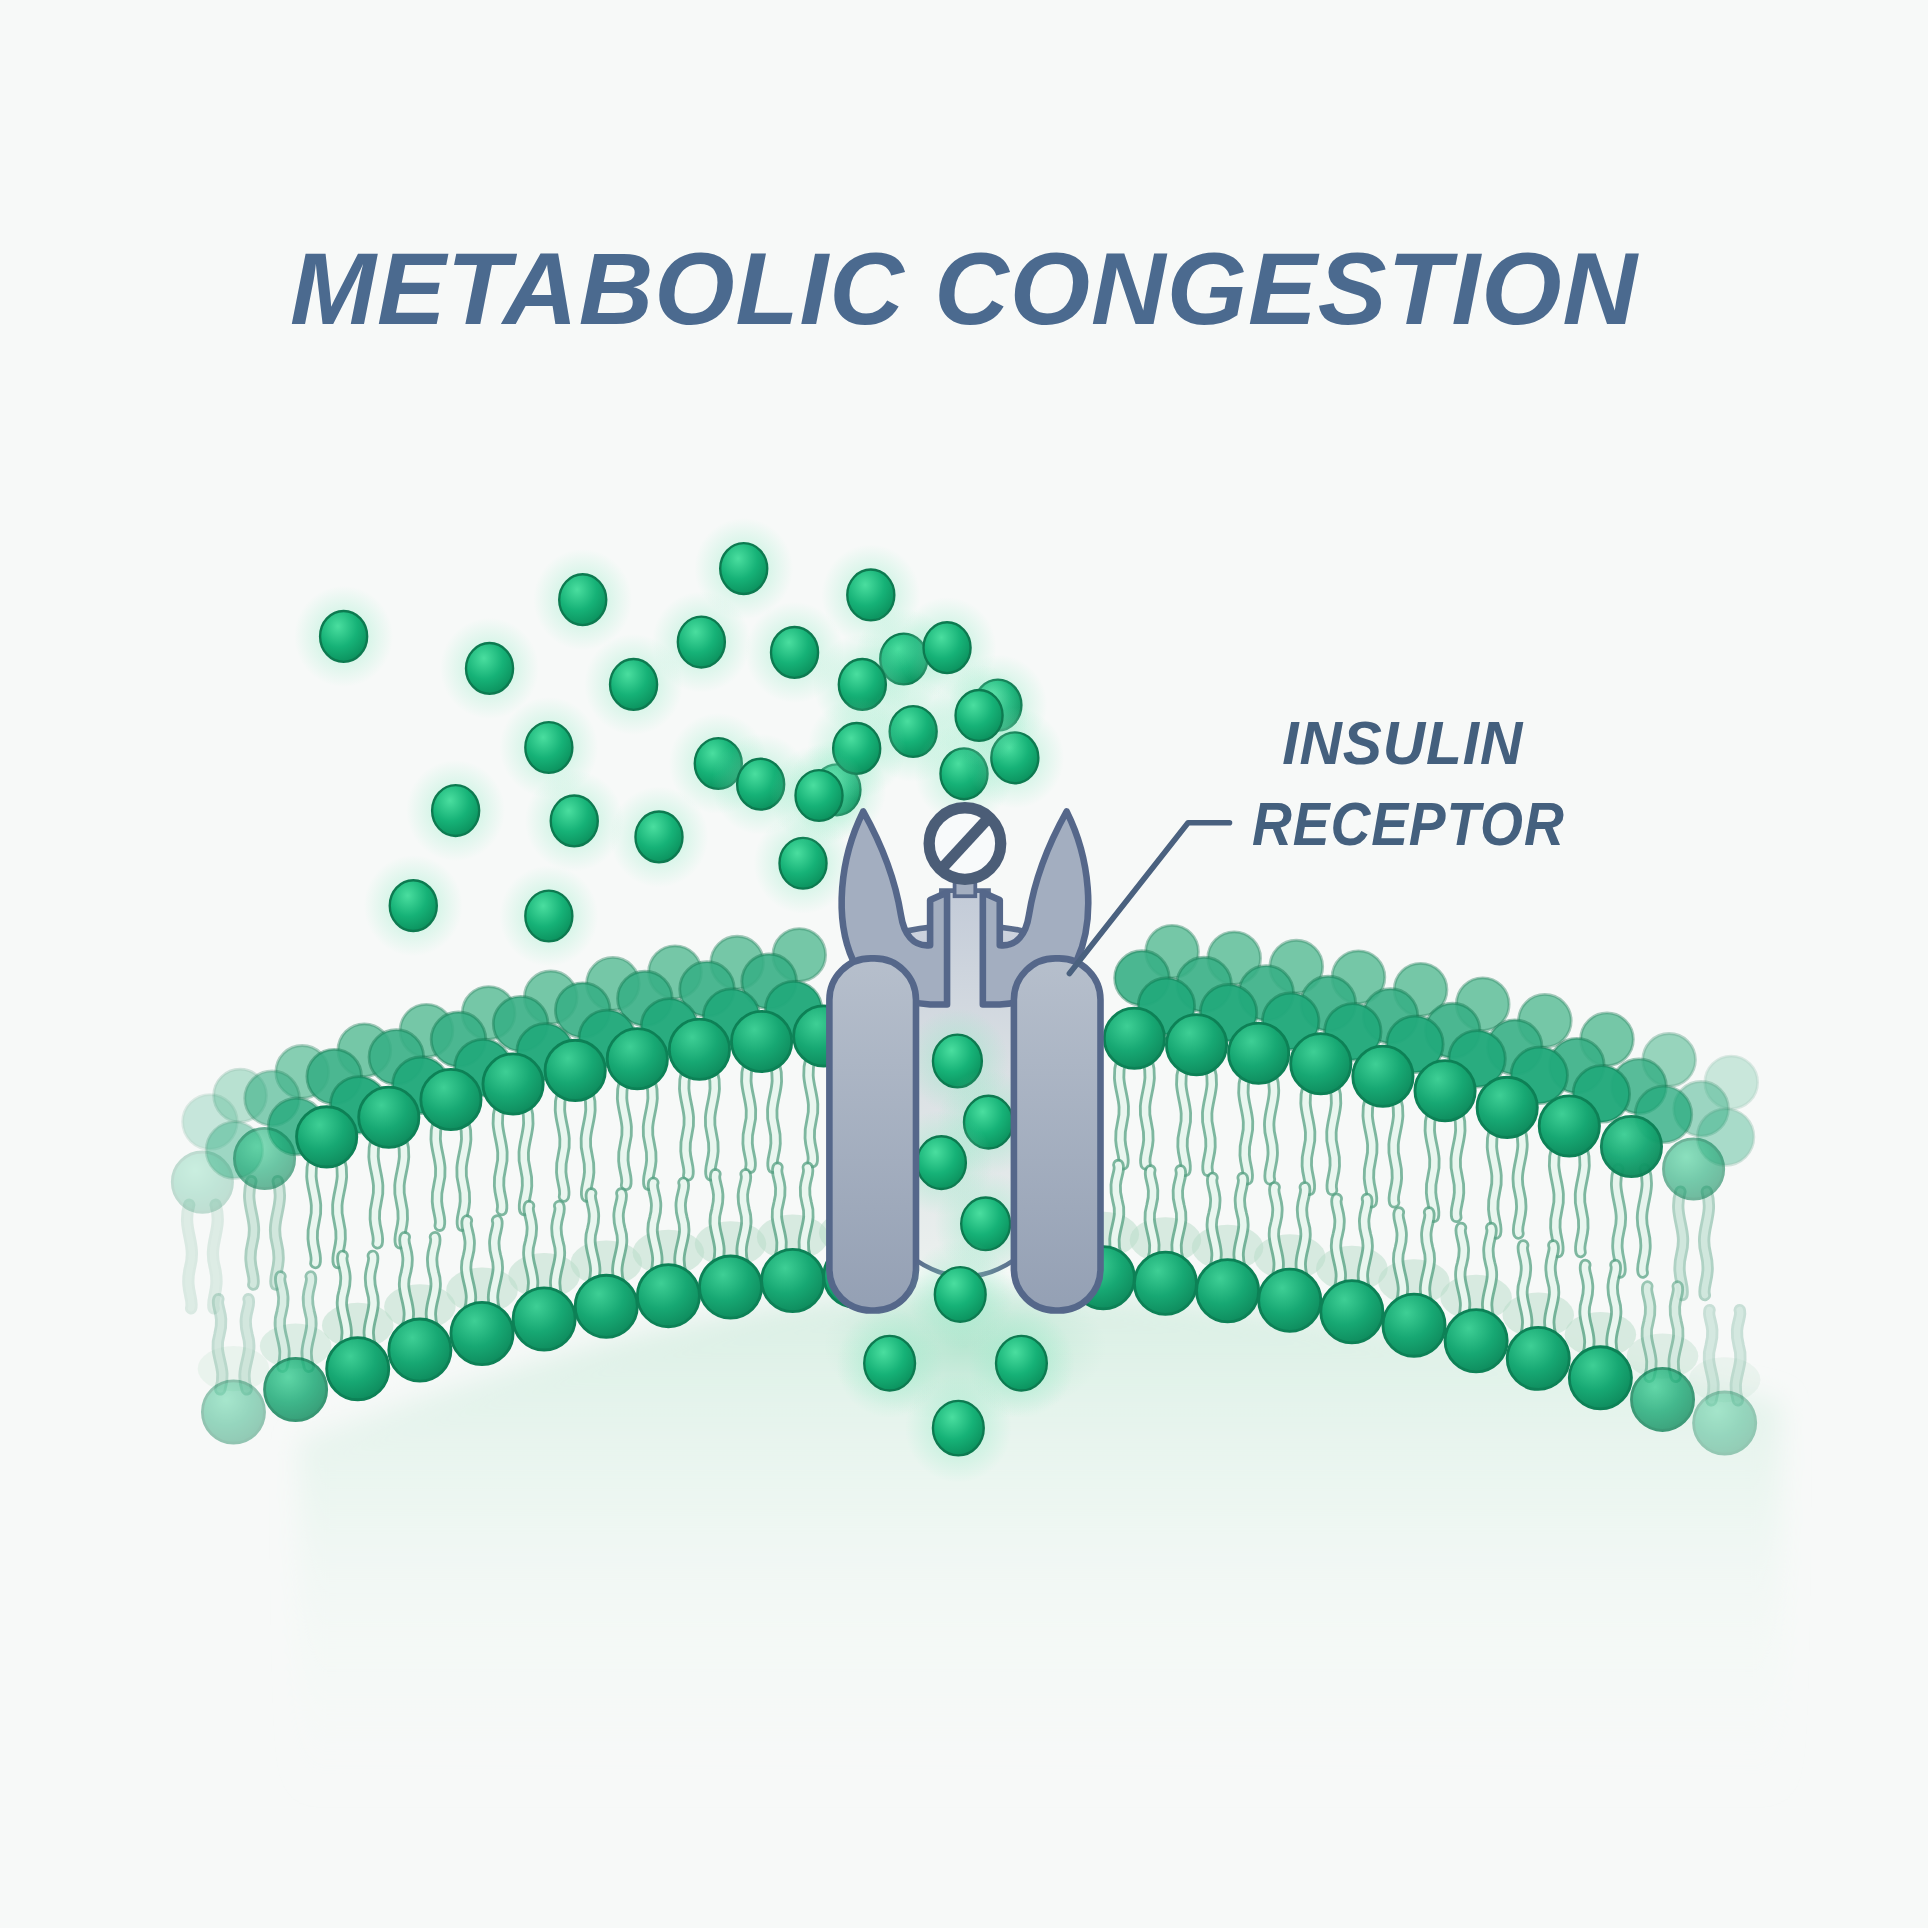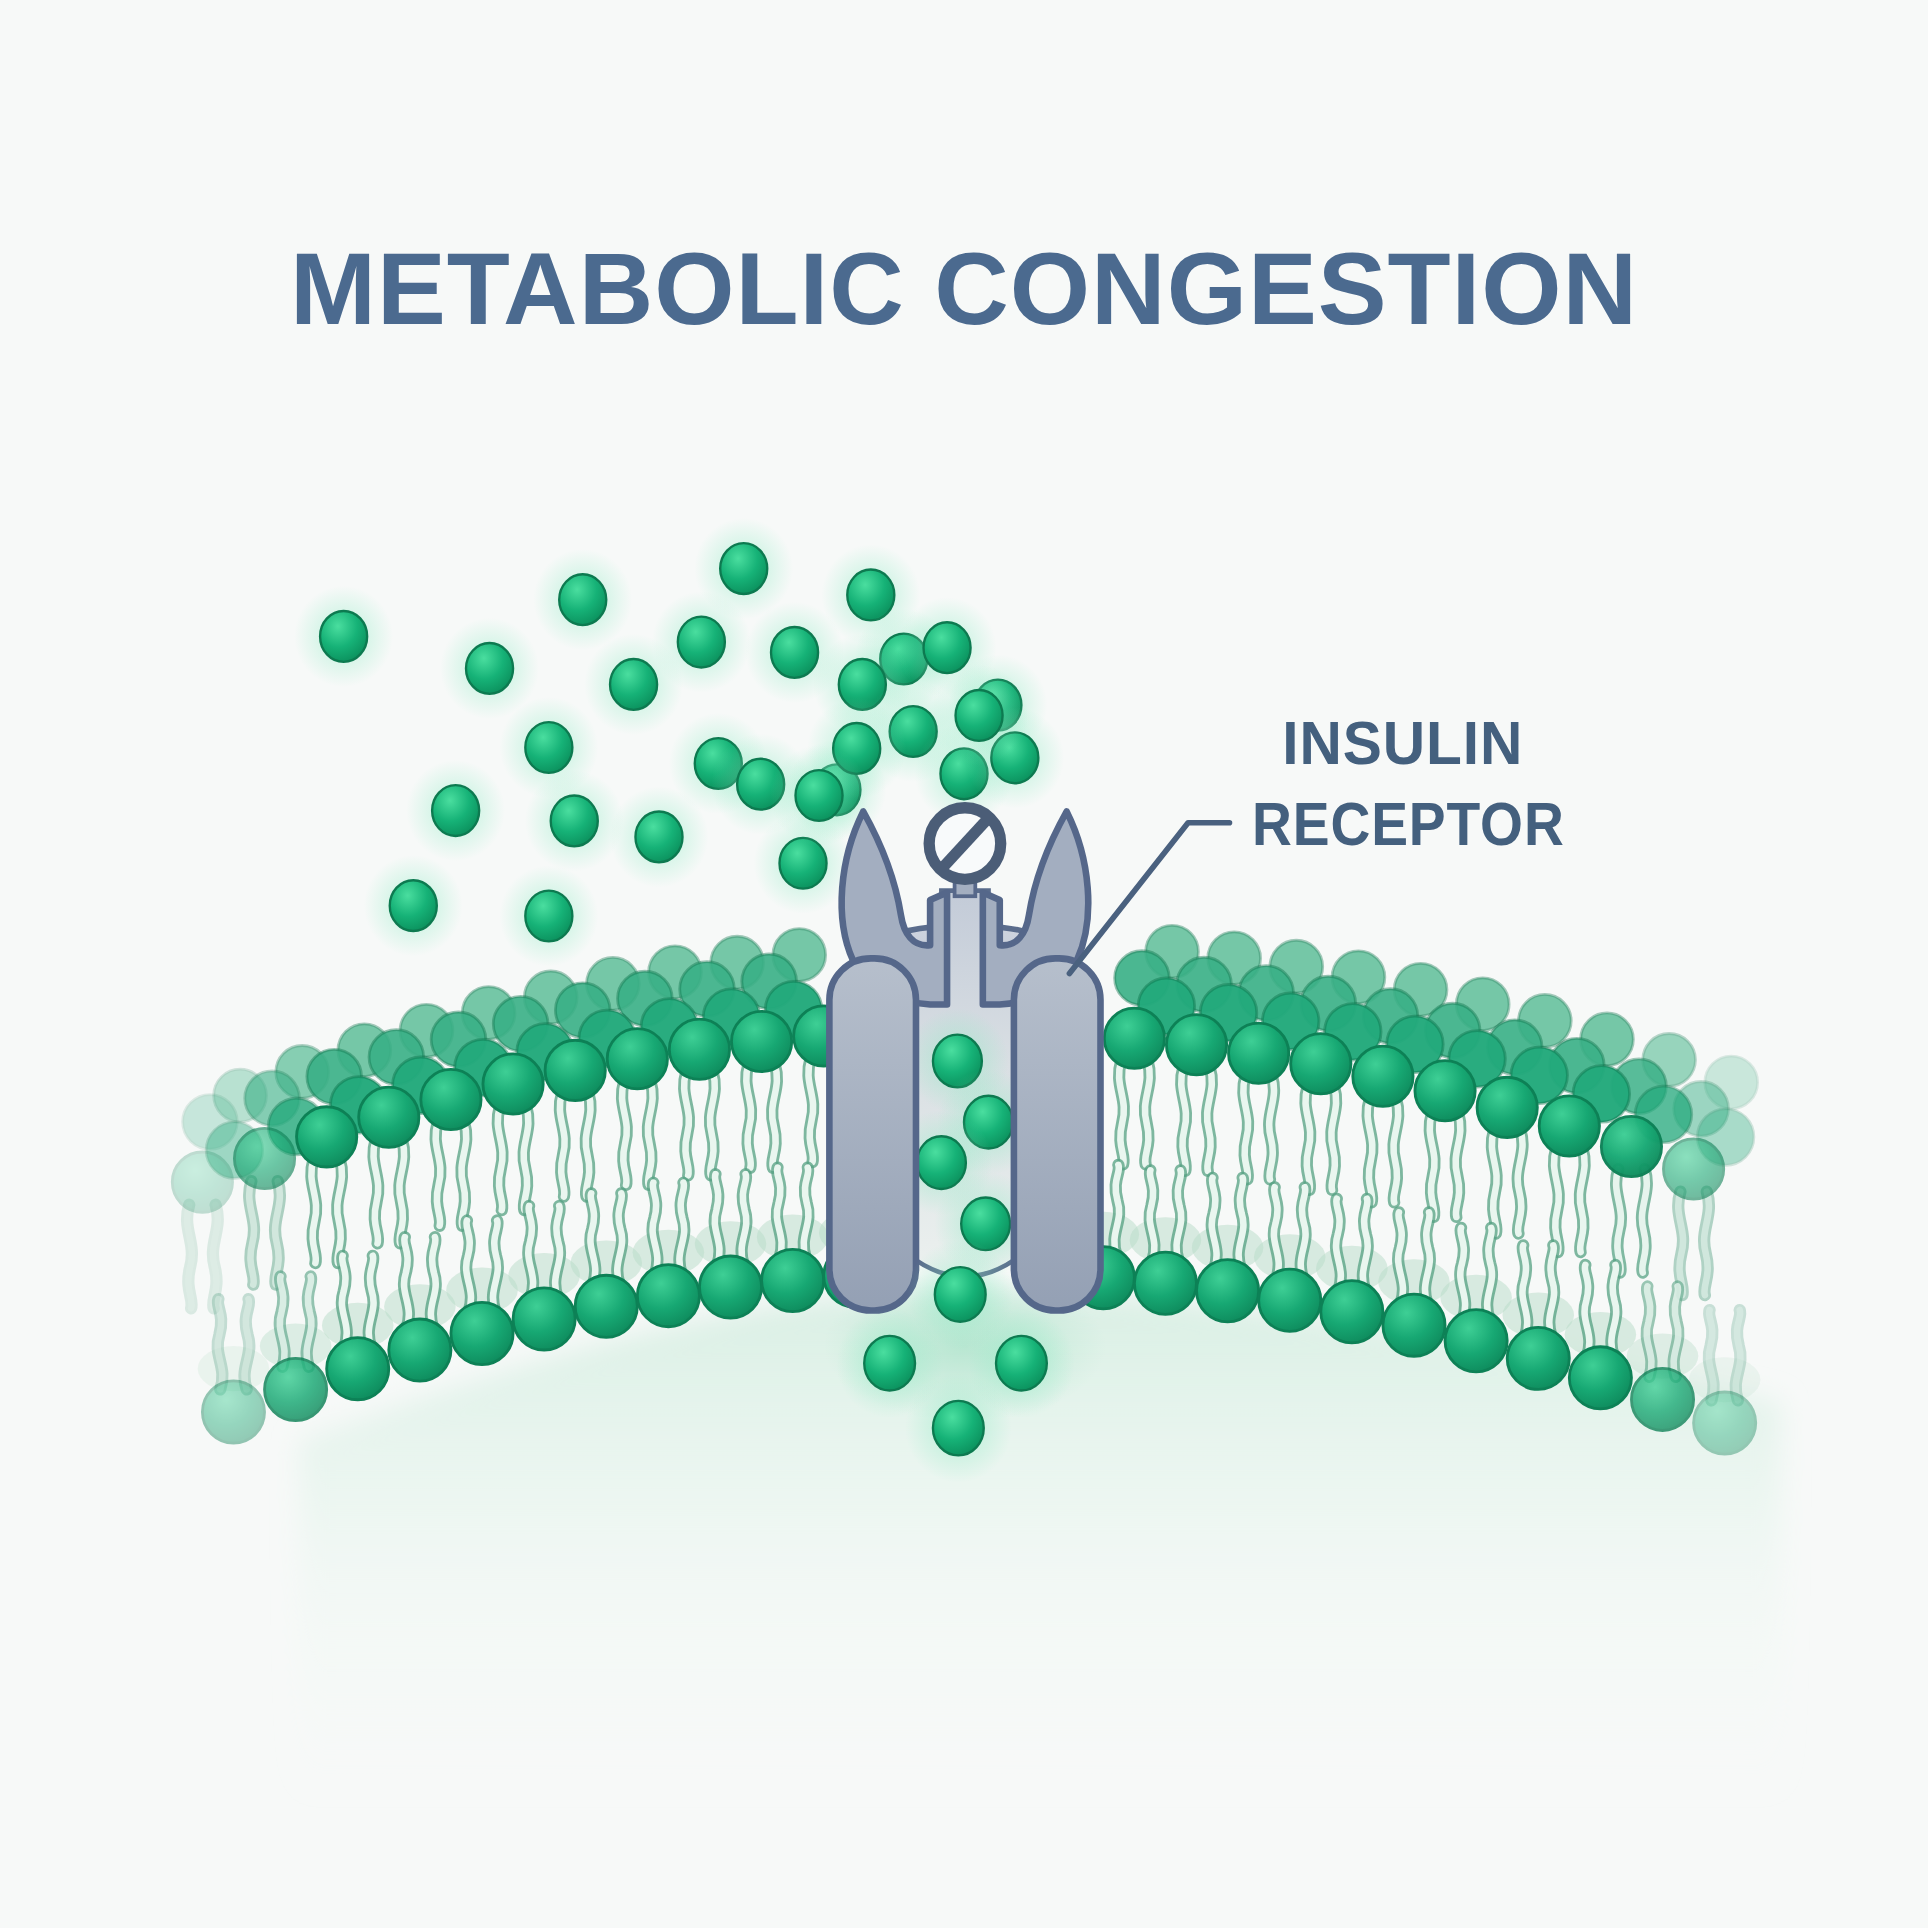--- a/index.html
+++ b/index.html
@@ -1,16 +1,16 @@
 <!DOCTYPE html>
 <html style="font-size:15px"><head>
 <meta charset="utf-8">
 <style>
   html,body{margin:0;padding:0;background:#f7f9f8;}
-  .stage{width:100vw;max-width:1928px;aspect-ratio:1/1;margin:0 auto;position:relative;}
+  .stage{width:100vw;max-width:1928px;aspect-ratio:1/1;margin:0 auto;position:relative;font-style:italic;}
   svg{display:block;width:100%;height:100%;}
   text{font-family:"Liberation Sans", sans-serif;}
   .title-text{font-weight:bold;letter-spacing:1px;}
   .label-text{font-weight:bold;letter-spacing:1px;}
 </style>
 </head>
 <body>
 
 <div class="stage">
 <svg id="scene" viewBox="0 0 2048 2048" xmlns="http://www.w3.org/2000/svg">

